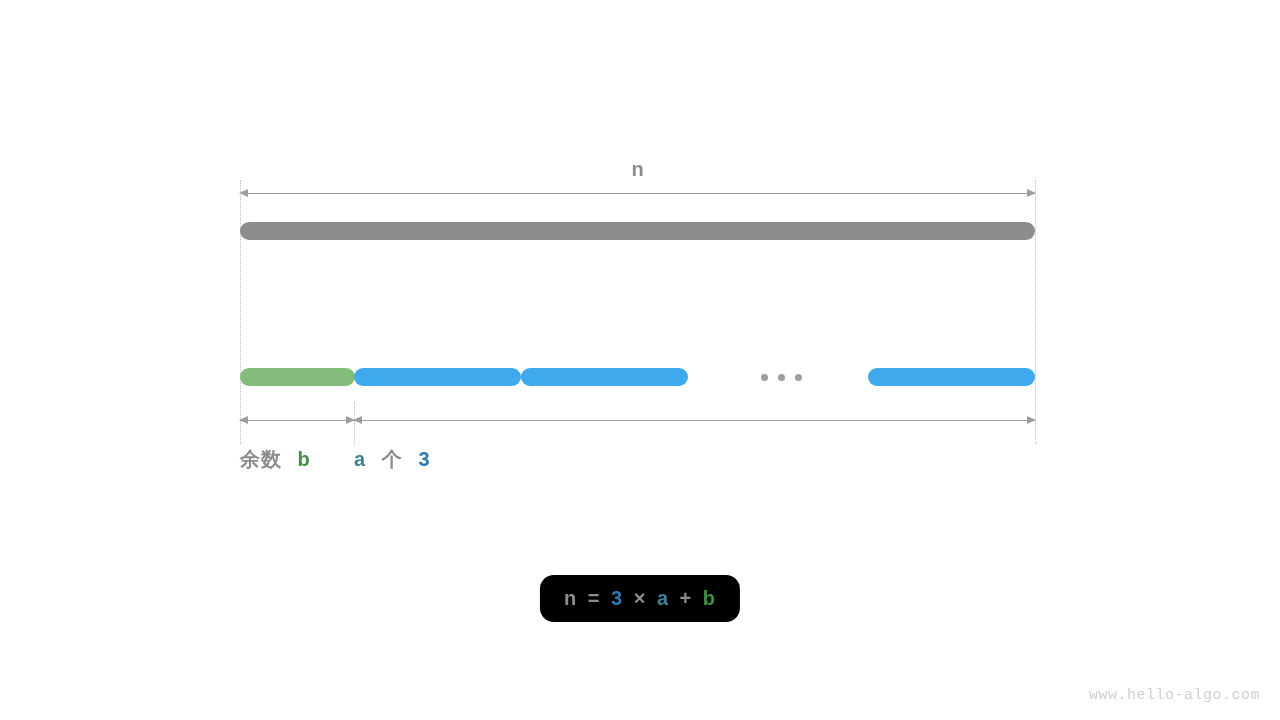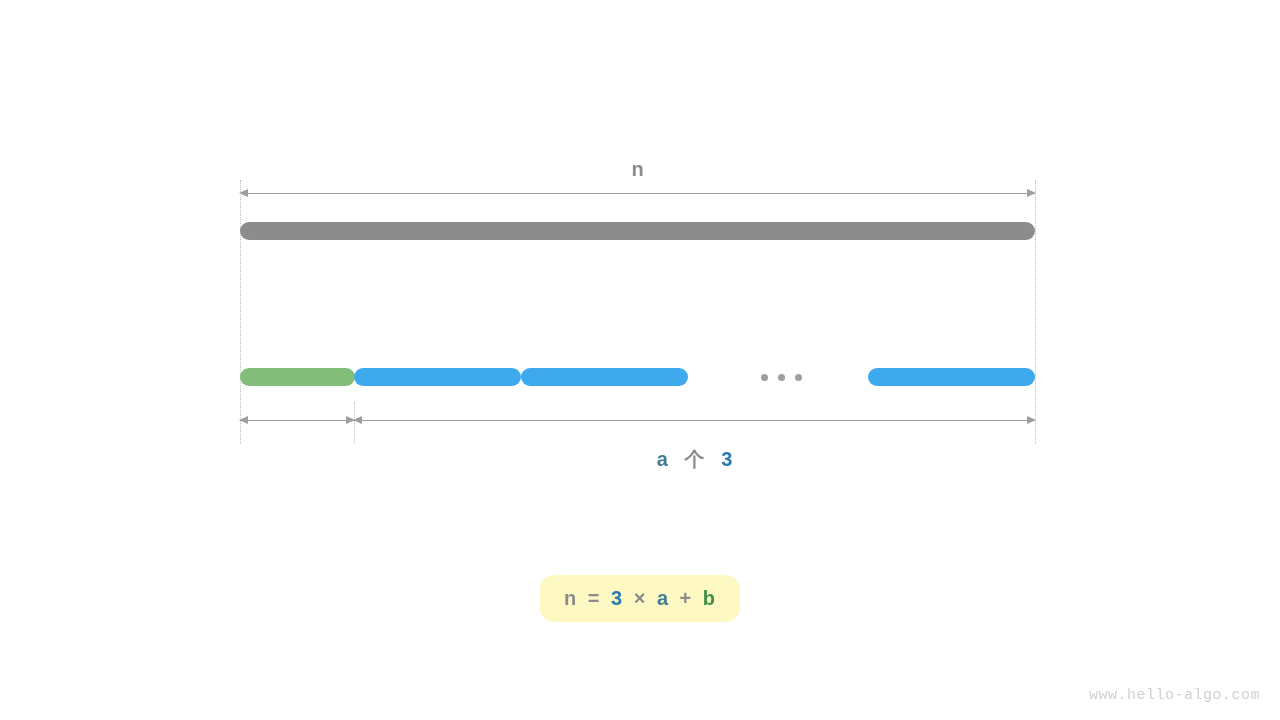--- a/index.html
+++ b/index.html
@@ -100,35 +100,35 @@
     font-weight: 800;
   }
   .label-b .txt { color: #8c8c8c; letter-spacing: 1px; }
   .label-b .var { color: #3f8f46; margin-left: 10px; }
 
   .label-a3 {
     position: absolute;
     top: 446px;
     left: 354px;
     width: 681px;
-    text-align: center;
+    text-align: left;
     font-size: 20px;
     font-weight: 800;
     color: #8c8c8c;
   }
   .label-a3 .va { color: #417e93; }
   .label-a3 .v3 { color: #2a7ab0; }
 
   
   .formula {
     position: absolute;
     left: 50%;
     transform: translateX(-50%);
     top: 575px;
-    background: #fef9c3;
+    background: #000000;
     border-radius: 14px;
     padding: 12px 24px;
     font-size: 20px;
     font-weight: 800;
     color: #8c8c8c;
     letter-spacing: 1px;
     white-space: nowrap;
   }
   .formula .n  { color: #8c8c8c; }
   .formula .t3 { color: #2a7ab0; }
@@ -180,20 +180,24 @@
     <div class="dim-line"></div>
     <div class="dim-arrow-l"></div>
     <div class="dim-arrow-r"></div>
   </div>
   <div class="dim-low dim-low-a">
     <div class="dim-line"></div>
     <div class="dim-arrow-l"></div>
     <div class="dim-arrow-r"></div>
   </div>
 
+  <div class="label-b">
+    <span class="txt">余数</span>
+    <span class="var">b</span>
+  </div>
 
   <div class="label-a3">
     <span class="va">a</span>
     <span>&nbsp;&nbsp;</span><span>个</span><span>&nbsp;&nbsp;</span>
     <span class="v3">3</span>
   </div>
 
   <div class="formula">
     <span class="n">n</span>
     <span class="op">=</span>

